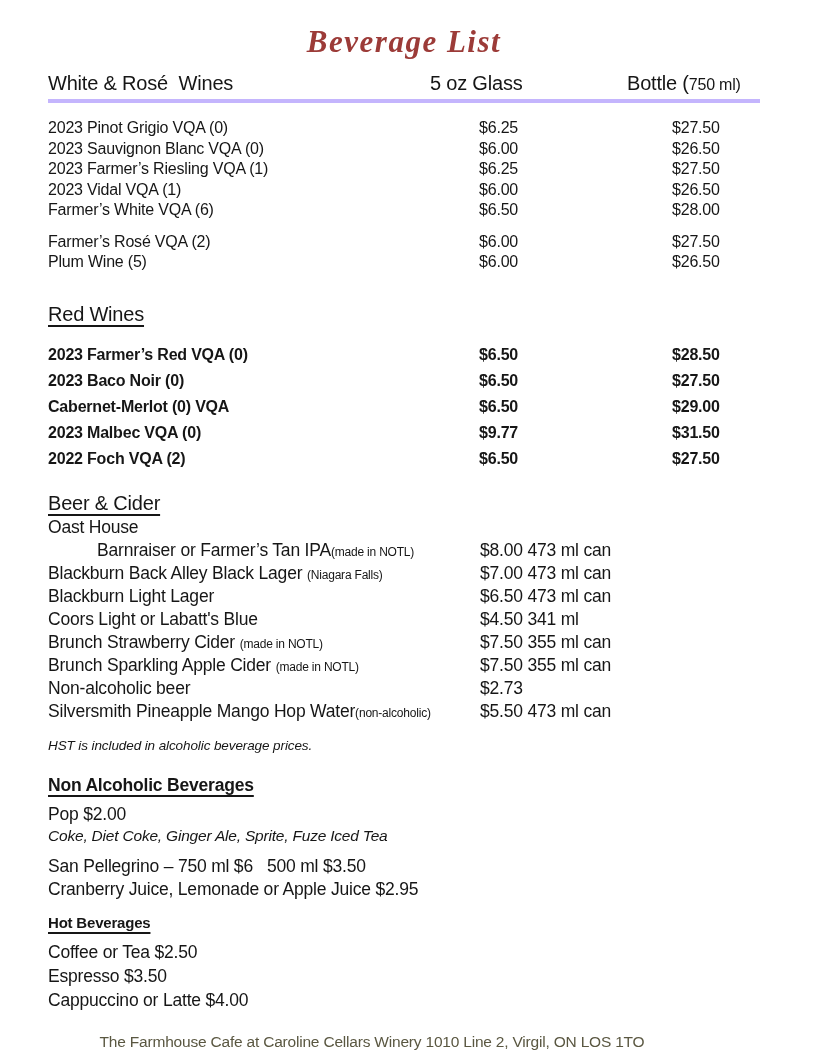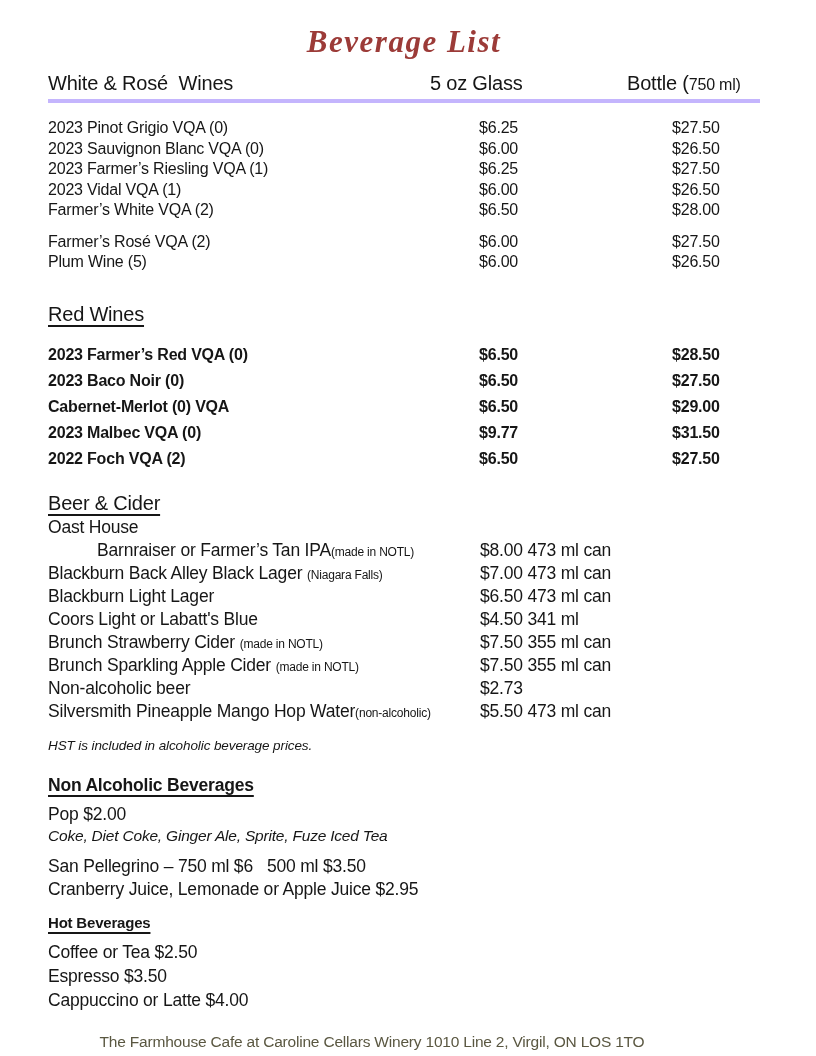--- a/index.html
+++ b/index.html
@@ -135,21 +135,21 @@
       <span class="nm">2023 Farmer’s Riesling VQA (1)</span>
       <span class="glass">$6.25</span>
       <span class="bottle">$27.50</span>
     </div>
     <div class="wrow">
       <span class="nm">2023 Vidal VQA (1)</span>
       <span class="glass">$6.00</span>
       <span class="bottle">$26.50</span>
     </div>
     <div class="wrow">
-      <span class="nm">Farmer’s White VQA (2)</span>
+      <span class="nm">Farmer’s White VQA (6)</span>
       <span class="glass">$6.50</span>
       <span class="bottle">$28.00</span>
     </div>
   </div>
 
   <div class="rose-block">
     <div class="wrow">
       <span class="nm">Farmer’s Rosé VQA (2)</span>
       <span class="glass">$6.00</span>
       <span class="bottle">$27.50</span>

